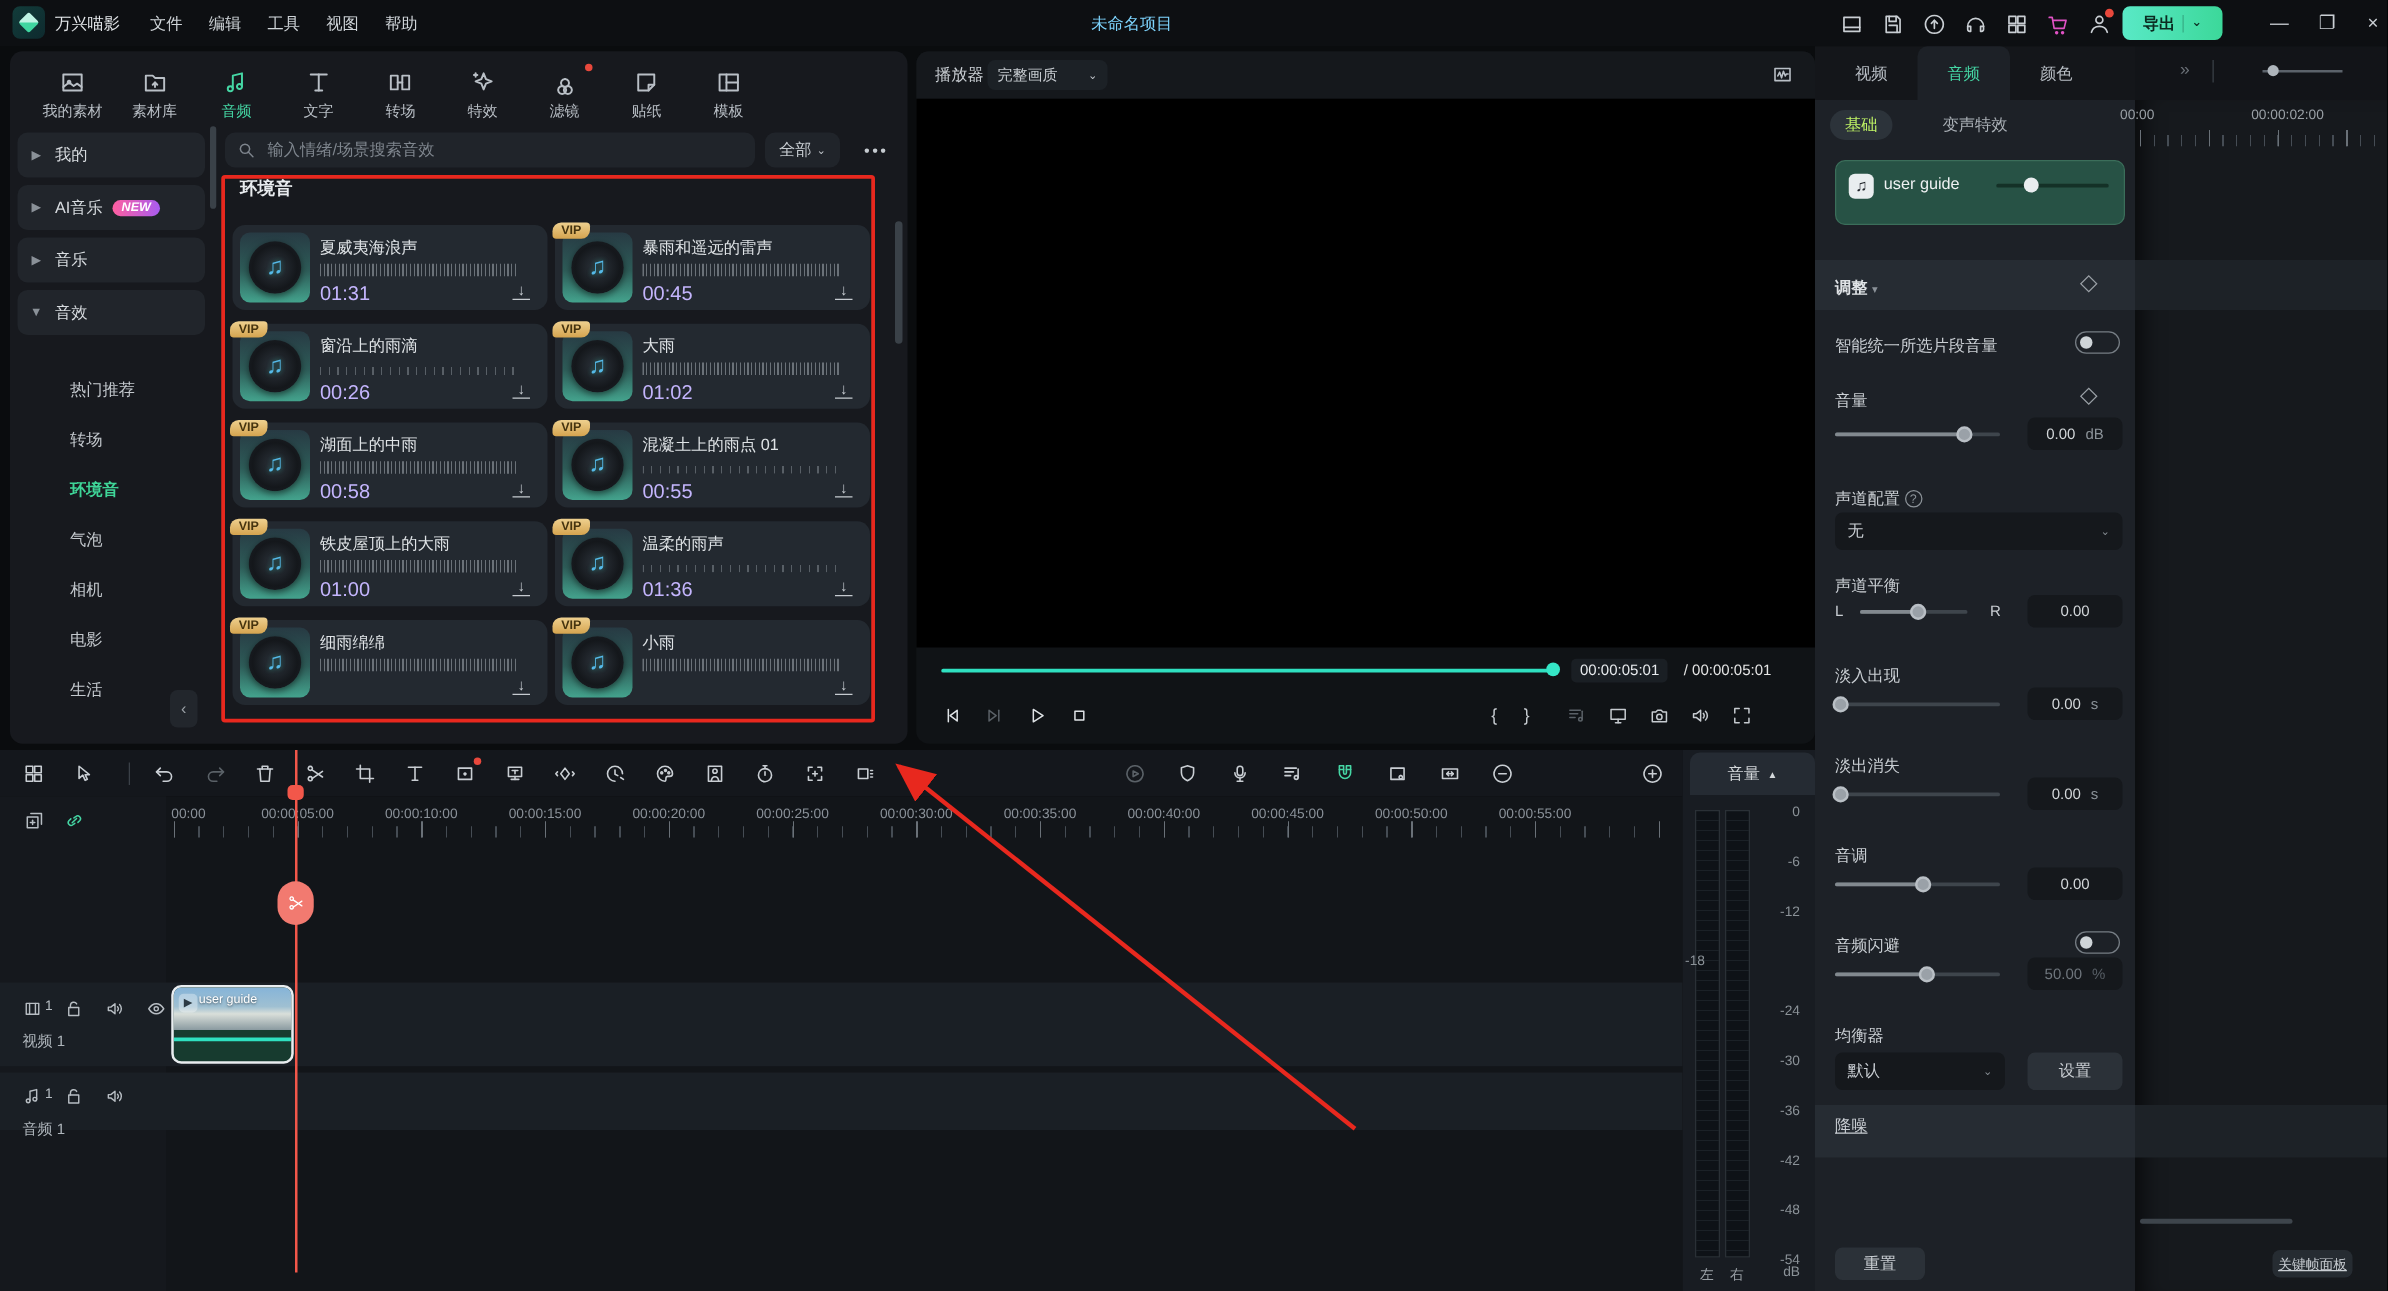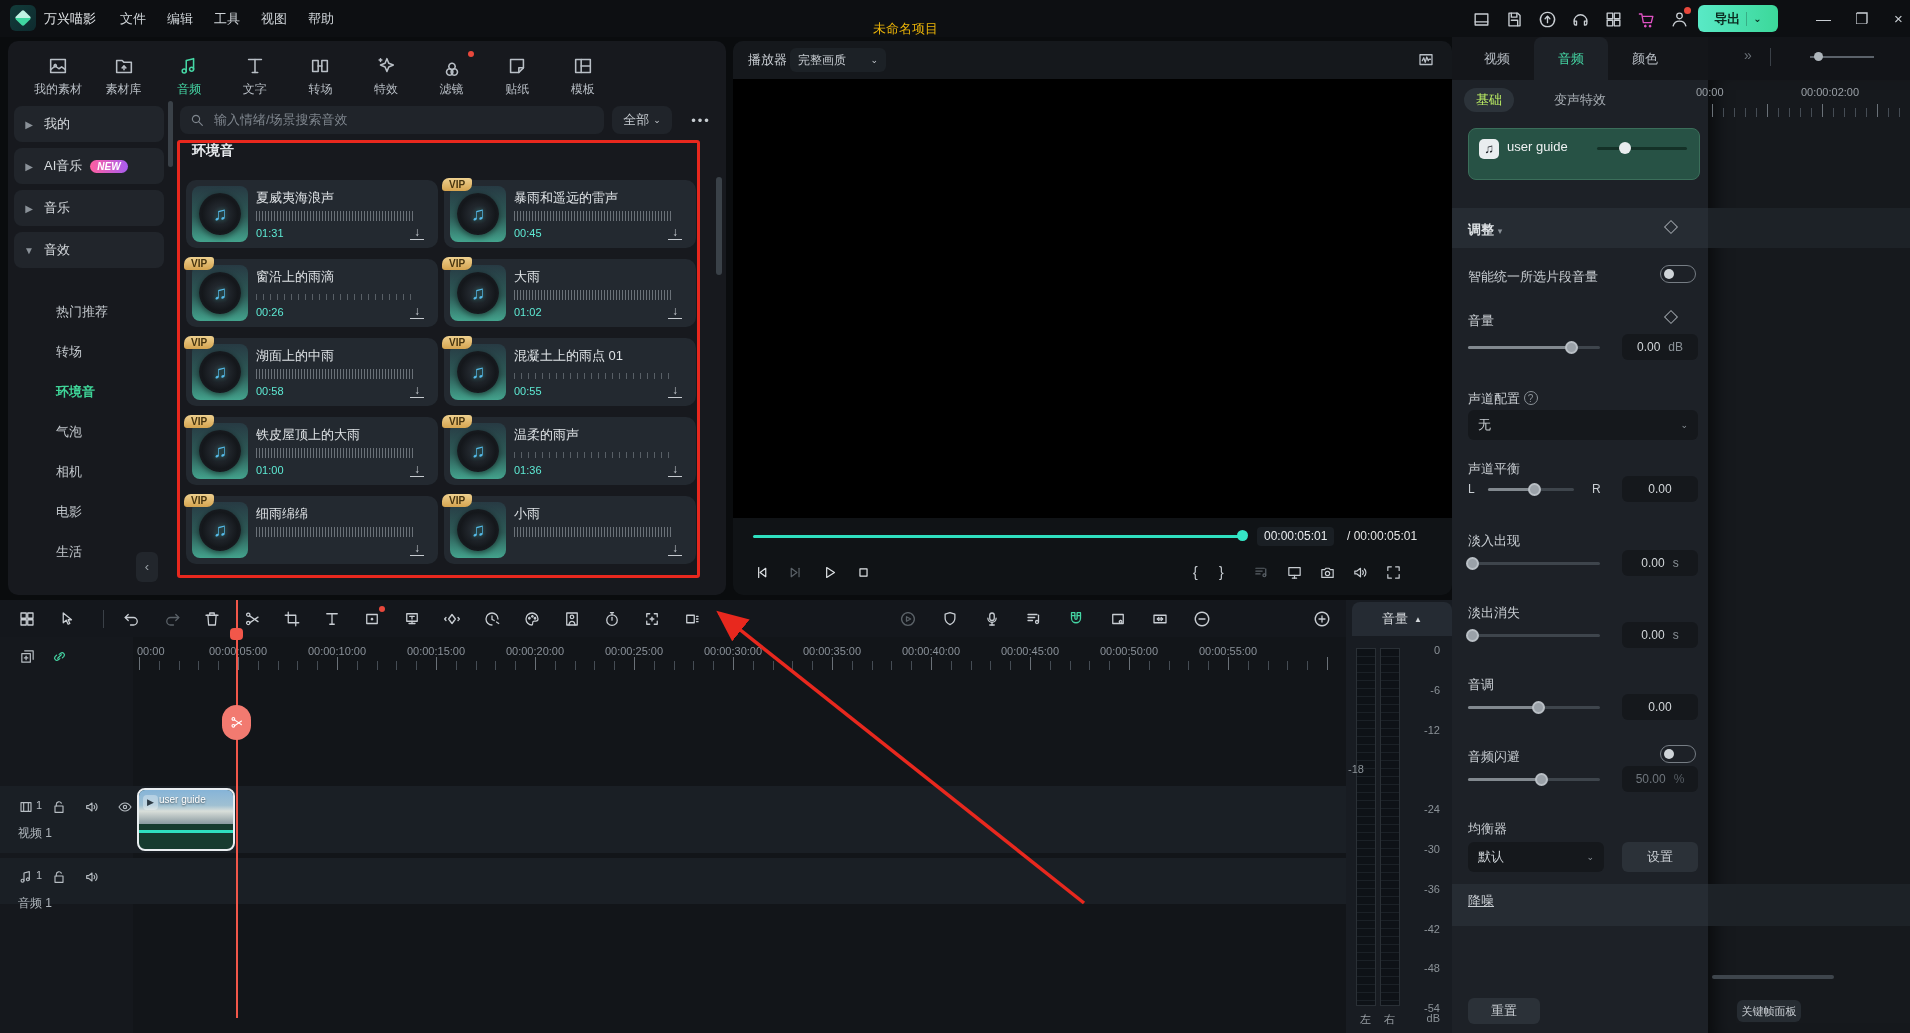--- a/index.html
+++ b/index.html
@@ -12,21 +12,21 @@
   .dim { color:#5a6167 !important; }
   .teal { color:#45d6a4 !important; }
   .pink { color:#e052c4 !important; }
 
   
   #topbar { left:0; top:0; width:1910px; height:37px; background:#0d0f12; }
   #logo { left:10px; top:5px; width:26px; height:26px; border-radius:6px; background:linear-gradient(135deg,#123c3a,#0e2a2e); display:flex; align-items:center; justify-content:center; }
   #logo .lz { width:12px; height:12px; background:linear-gradient(135deg,#bff3e3 49%,#3fd6a0 51%); transform:rotate(45deg); border-radius:2px; }
   #brand { left:44px; top:0; height:37px; line-height:37px; color:#e4e7ea; font-size:13px; }
   .menu-item { top:0; height:37px; line-height:37px; color:#cfd4d8; font-size:13px; }
-  #win-title { top:10px; height:37px; line-height:37px; color:#eab308; font-size:13px; }
+  #win-title { top:0; height:37px; line-height:37px; color:#7dd3fc; font-size:13px; }
   .tb-ico { top:6px; width:26px; height:26px; }
   #export-btn { left:1698px; top:5px; width:80px; height:27px; border-radius:6px; background:linear-gradient(90deg,#59e9c6,#3cd89a); color:#0b2b21; font-weight:bold; display:flex; align-items:center; justify-content:center; gap:6px; font-size:13px; }
   #export-btn .sep { width:1px; height:14px; background:#0b2b2144; }
   .win-ctl { top:0; height:37px; line-height:37px; font-size:15px; color:#c9ced3; }
 
   
   #media-panel { left:8px; top:41px; width:718px; height:554px; background:#17191e; border-radius:10px; overflow:hidden; }
   .mtab { position:absolute; top:8px; width:64px; height:58px; text-align:center; }
   .mtab .mi { height:28px; display:flex; align-items:flex-end; justify-content:center; }
   .mtab .ml { margin-top:4px; font-size:12px; color:#b9bfc6; }
@@ -44,21 +44,21 @@
   #section-title { left:184px; top:101px; font-size:14px; font-weight:bold; color:#e8ebee; }
   .card { position:absolute; width:252px; height:68px; background:#232930; border-radius:10px; }
   .card .thumb { position:absolute; left:6px; top:6px; width:56px; height:56px; border-radius:8px; background:linear-gradient(180deg,#273a43 0%,#2e5d59 55%,#44a38d 100%); overflow:hidden; }
   .card .disc { position:absolute; left:7px; top:7px; width:42px; height:42px; border-radius:50%; background:radial-gradient(circle at 50% 50%, #262c33 18%, #14171b 60%, #1d2228 100%); box-shadow:0 2px 6px #0008; display:flex; align-items:center; justify-content:center; }
   .card .disc span { color:#55b9e8; font-size:19px; text-shadow:0 0 4px #2fe0c088; }
   .card .vip { position:absolute; left:-2px; top:-2px; padding:1px 7px; border-radius:7px 3px 7px 3px; background:linear-gradient(180deg,#eed08f,#d5a44f); color:#46340f; font-size:10px; font-weight:bold; }
   .card .ct { position:absolute; left:70px; top:9px; font-size:13px; color:#dfe3e6; white-space:nowrap; }
   .card .wave { position:absolute; left:70px; top:31px; width:158px; height:10px; }
   .wave.dense { background:repeating-linear-gradient(90deg,#6a7178 0 1px,transparent 1px 3px); }
   .wave.sparse { background:repeating-linear-gradient(90deg,#585f66 0 1px,transparent 1px 7px); -webkit-mask-image:linear-gradient(180deg,transparent 40%,#000 40%); mask-image:linear-gradient(180deg,transparent 40%,#000 40%); }
-  .card .cd { position:absolute; left:70px; top:47px; font-size:11px; color:#5eead4; }
+  .card .cd { position:absolute; left:70px; top:47px; font-size:16px; color:#c4b5fd; }
   .card .dl { position:absolute; right:14px; bottom:8px; width:14px; color:#c6cbd0; font-size:12px; text-align:center; border-bottom:1.5px solid #c6cbd0; line-height:13px; }
   #red-rect { left:177px; top:140px; width:523px; height:438px; border:3px solid #e8281e; border-radius:3px; pointer-events:none; z-index:30; }
   .vscroll { background:#3a4148; border-radius:3px; }
 
   
   #player-panel { left:733px; top:41px; width:719px; height:554px; background:#101316; border-radius:10px; overflow:hidden; }
   #player-topbar { left:0; top:0; width:719px; height:38px; background:#15181c; }
   #quality-dd { left:57px; top:7px; width:96px; height:24px; background:#1c2126; border-radius:6px; display:flex; align-items:center; justify-content:space-between; padding:0 8px; color:#c6cbd0; font-size:12px; }
   #video-area { left:0; top:38px; width:719px; height:439px; background:#000; }
   #seek-track { left:20px; top:494px; width:492px; height:3px; background:#2fe0c0; border-radius:2px; }
@@ -973,21 +973,21 @@
       </div>
       <div class="rp-label abs" style="top: 820px;">均衡器</div>
       <div class="dropdown abs" style="left: 1468px; top: 842px; width: 136px;">
         <span>默认</span>
         <span style="font-size:9px;color:#8b9298;">⌄</span>
       </div>
       <div class="rp-btn abs" style="left: 1622px; top: 842px; width: 76px; height: 30px;">设置</div>
       <div class="rp-label abs" style="top: 892px; text-decoration: underline;">降噪</div>
       <div class="abs" style="left: 1712px; top: 975px; width: 122px; height: 4px; background: rgb(62, 69, 76); border-radius: 2px;"></div>
       <div class="rp-btn abs" style="left: 1468px; top: 998px; width: 72px; height: 26px;">重置</div>
-      <div class="rp-btn abs" style="left: 1737px; top: 1000px; width: 64px; height: 22px; font-size: 11px; background: rgba(43, 49, 56, 0.8);">关键帧面板</div>
+      <div class="rp-btn abs" style="left: 1818px; top: 1000px; width: 64px; height: 22px; font-size: 11px; background: rgba(43, 49, 56, 0.8); text-decoration: underline;">关键帧面板</div>
     </div>
 
   <svg id="annotation-arrow" class="abs">
     <defs>
         <marker id="ah" markerWidth="10" markerHeight="10" refX="8" refY="4" orient="auto">
           <path d="M0 0 L9 4 L0 8 z" fill="#e8281e"></path>
         </marker>
       </defs>
     <line x1="1084" y1="903" x2="719" y2="613" stroke="#e8281e" stroke-width="3.5" marker-end="url(#ah)"></line>
   </svg>

